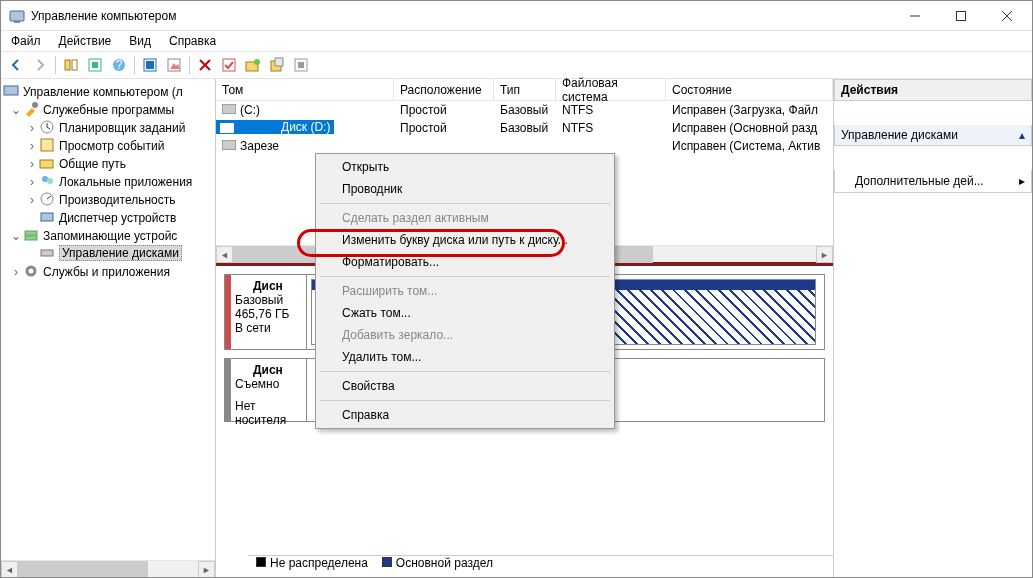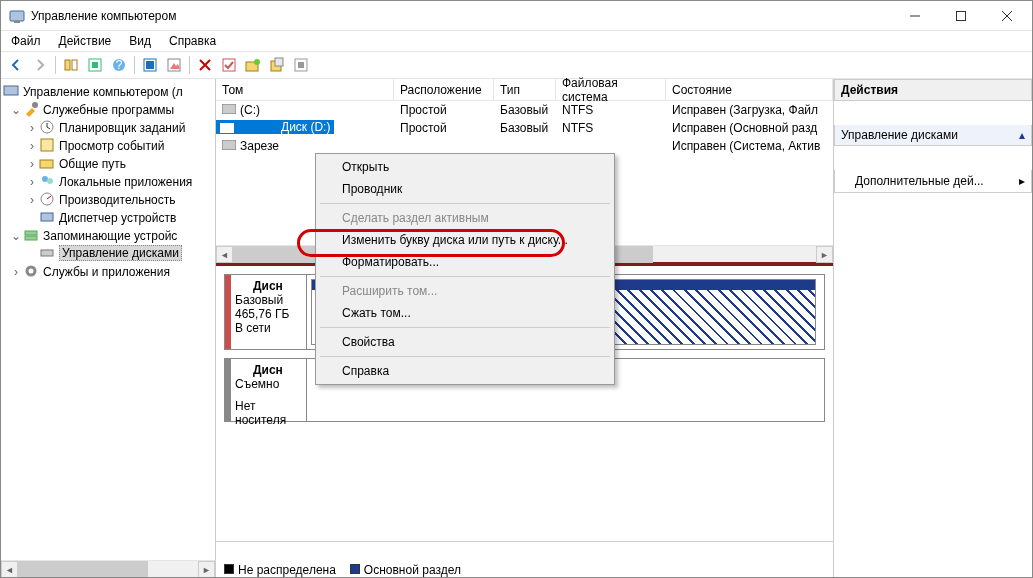--- a/index.html
+++ b/index.html
@@ -35,21 +35,21 @@
 .hscroll .thumb { position: absolute; top: 0; height: 17px; background: #ccc; }
 .graphic { flex: 1; overflow: hidden; }
 .disk-block { display: flex; border: 1px solid #888; margin: 8px; background: #fff; }
 .disk-head { width: 82px; border-right: 1px solid #888; padding: 4px 6px; position: relative; }
 .disk-head .bar { position: absolute; left: 0; top: 0; width: 6px; height: 100%; }
 .disk-head .txt { margin-left: 4px; line-height: 14px; }
 .disk-body { flex: 1; position: relative; }
 .part { border: 1px solid #888; margin: 4px; position: absolute; top: 0; bottom: 0; }
 .part .stripe { height: 10px; background: #1e3a8a; }
 .part .hatch { height: calc(100% - 10px); background: repeating-linear-gradient(45deg, #1e3a8a 0 2px, #fff 2px 8px); }
-.legend { height: 36px; border-top: 1px solid #ccc; display: flex; align-items: flex-end; padding: 0 8px; gap: 14px; }
+.legend { height: 22px; border-top: 1px solid #ccc; display: flex; align-items: flex-start; padding: 0 8px; gap: 14px; margin-left: 32px; }
 .legend .sw { width: 10px; height: 10px; display: inline-block; margin-right: 4px; border: 1px solid #333; }
 .actions-pane { width: 198px; display: flex; flex-direction: column; gap: 24px; }
 .actions-pane .hdr { background: #f0f0f0; border: 1px solid #ccc; padding: 3px 6px; font-weight: 600; }
 .actions-pane .sub { background: #eef3fb; border: 1px solid #ccc; border-top: none; padding: 3px 6px; display: flex; align-items: center; }
 .actions-pane .sub .mark { margin-left: auto; color: #1e3a8a; }
 .actions-pane .item { padding: 4px 6px 4px 20px; display: flex; align-items: flex-start; border: 1px solid #ccc; border-top: none; }
 .ctx-menu { position: absolute; left: 315px; top: 153px; width: 300px; background: #f0f0f0; border: 1px solid #999; box-shadow: 3px 3px 4px rgba(0,0,0,0.25); z-index: 50; padding: 2px; }
 .ctx-item { padding: 4px 24px; white-space: nowrap; }
 .ctx-item.disabled { color: #888; }
 .ctx-sep { height: 1px; background: #ccc; margin: 3px 2px; }
@@ -382,19 +382,21 @@
 <div class="ctx-menu">
   <div class="ctx-item">Открыть</div>
   <div class="ctx-item">Проводник</div>
   <div class="ctx-sep"></div>
   <div class="ctx-item disabled">Сделать раздел активным</div>
   <div class="ctx-item">Изменить букву диска или путь к диску...</div>
   <div class="ctx-item">Форматировать...</div>
   <div class="ctx-sep"></div>
   <div class="ctx-item disabled">Расширить том...</div>
   <div class="ctx-item">Сжать том...</div>
+  <div class="ctx-item disabled">Добавить зеркало...</div>
+  <div class="ctx-item">Удалить том...</div>
   <div class="ctx-sep"></div>
   <div class="ctx-item">Свойства</div>
   <div class="ctx-sep"></div>
   <div class="ctx-item">Справка</div>
 </div>
 
 <div class="highlight-ring"></div>
 
 </body></html>

